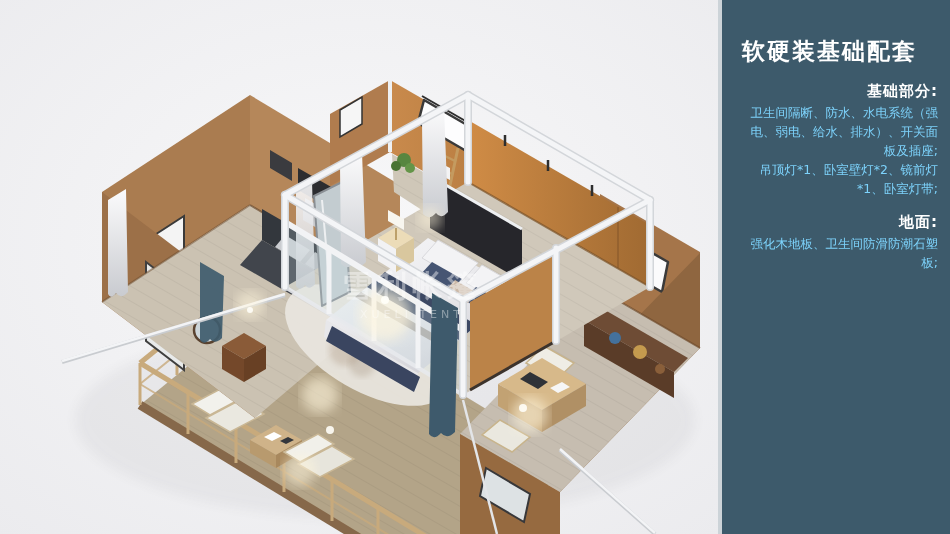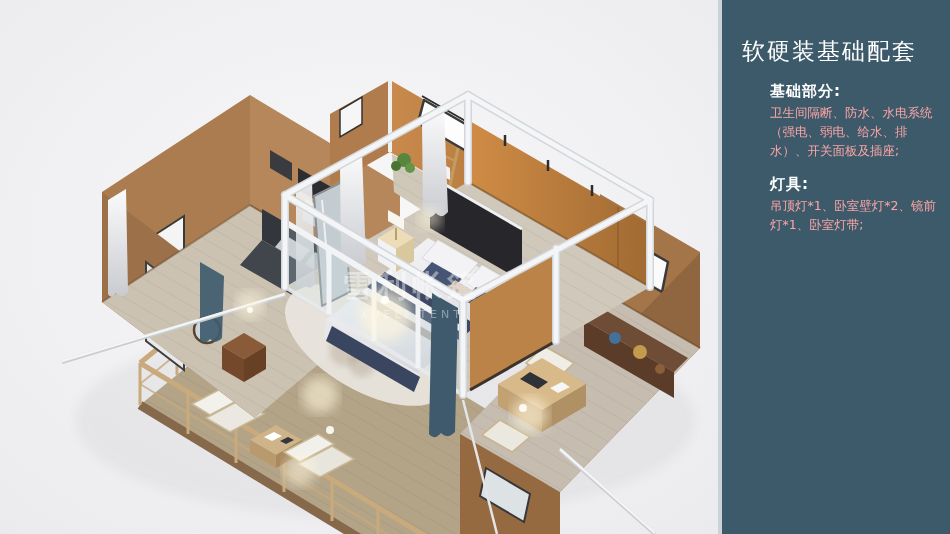--- a/index.html
+++ b/index.html
@@ -2,24 +2,24 @@
 <html><head>
 <meta charset="utf-8">
 <style>
   html,body{margin:0;padding:0;background:#e9e9eb;}
   .stage{position:relative;width:950px;height:534px;display:flex;overflow:hidden;
          background:#f4f4f5;font-family:"DejaVu Sans","Liberation Sans",sans-serif;}
   .scene{position:relative;width:718px;height:394px;flex:0 0 auto;}
   .scene svg{display:block;}
   .panel{flex:1 1 auto;box-sizing:border-box;background:#3d5a6b;
          border-left:4px solid #ccd3d8;color:#ffffff;padding:36px 12px 0 20px;}
-  .panel h1{font-size:23px;font-weight:normal;letter-spacing:2px;margin:0 0 8px 0;white-space:nowrap;}
-  .panel .section{margin-left:28px;}
+  .panel h1{font-size:23px;font-weight:bold;letter-spacing:2px;margin:0 0 8px 0;white-space:nowrap;}
+  .panel .section{margin-left:6px;text-align:right;}
   .panel h2{font-size:15px;font-weight:bold;margin:15px 0 2px 0;letter-spacing:1px;}
-  .panel p{font-size:12.5px;line-height:1.52;margin:0;color:#fca5a5;}
+  .panel p{font-size:12.5px;line-height:1.52;margin:0;color:#7dd3fc;}
 </style>
 </head>
 <body>
 
 <div class="stage">
 
   <div class="scene">
     <svg width="718" height="534" viewBox="0 0 718 534">
       <defs>
         <radialGradient id="vig" cx="50%" cy="45%" r="75%">
@@ -341,19 +341,22 @@
   <aside class="panel">
     <h1>软硬装基础配套</h1>
 
     <div class="section">
       <h2>基础部分:</h2>
       <p>卫生间隔断、防水、水电系统（强电、弱电、给水、排水）、开关面板及插座;</p>
     </div>
 
 
     <div class="section">
-      <h2>灯具:</h2>
       <p>吊顶灯*1、卧室壁灯*2、镜前灯*1、卧室灯带;</p>
     </div>
 
 
+    <div class="section">
+      <h2>地面:</h2>
+      <p>强化木地板、卫生间防滑防潮石塑板;</p>
+    </div>
   </aside>
 </div>
 
 </body></html>

